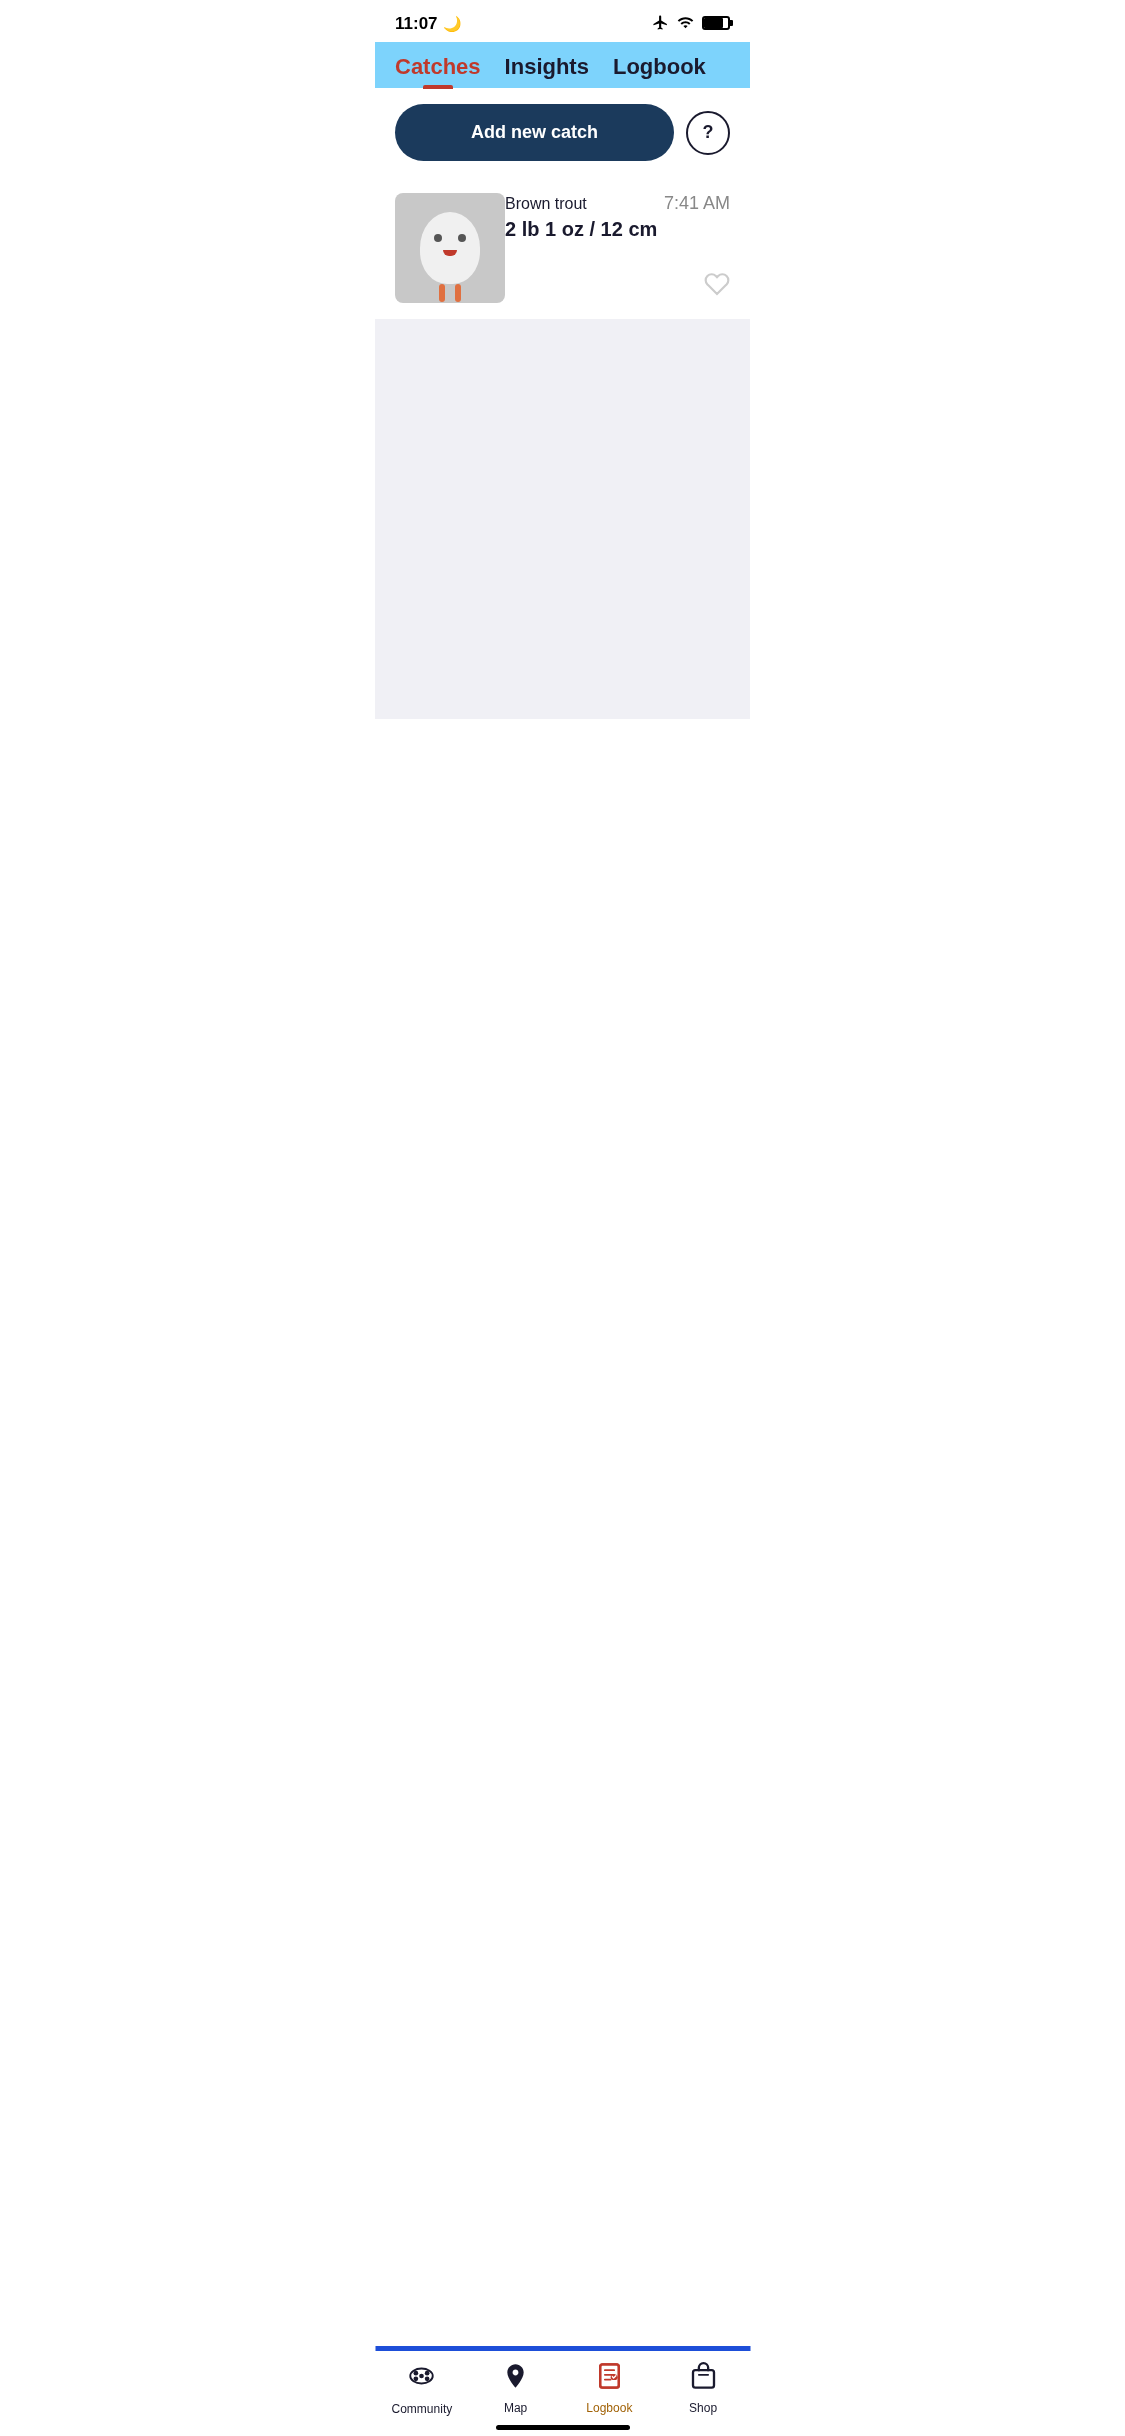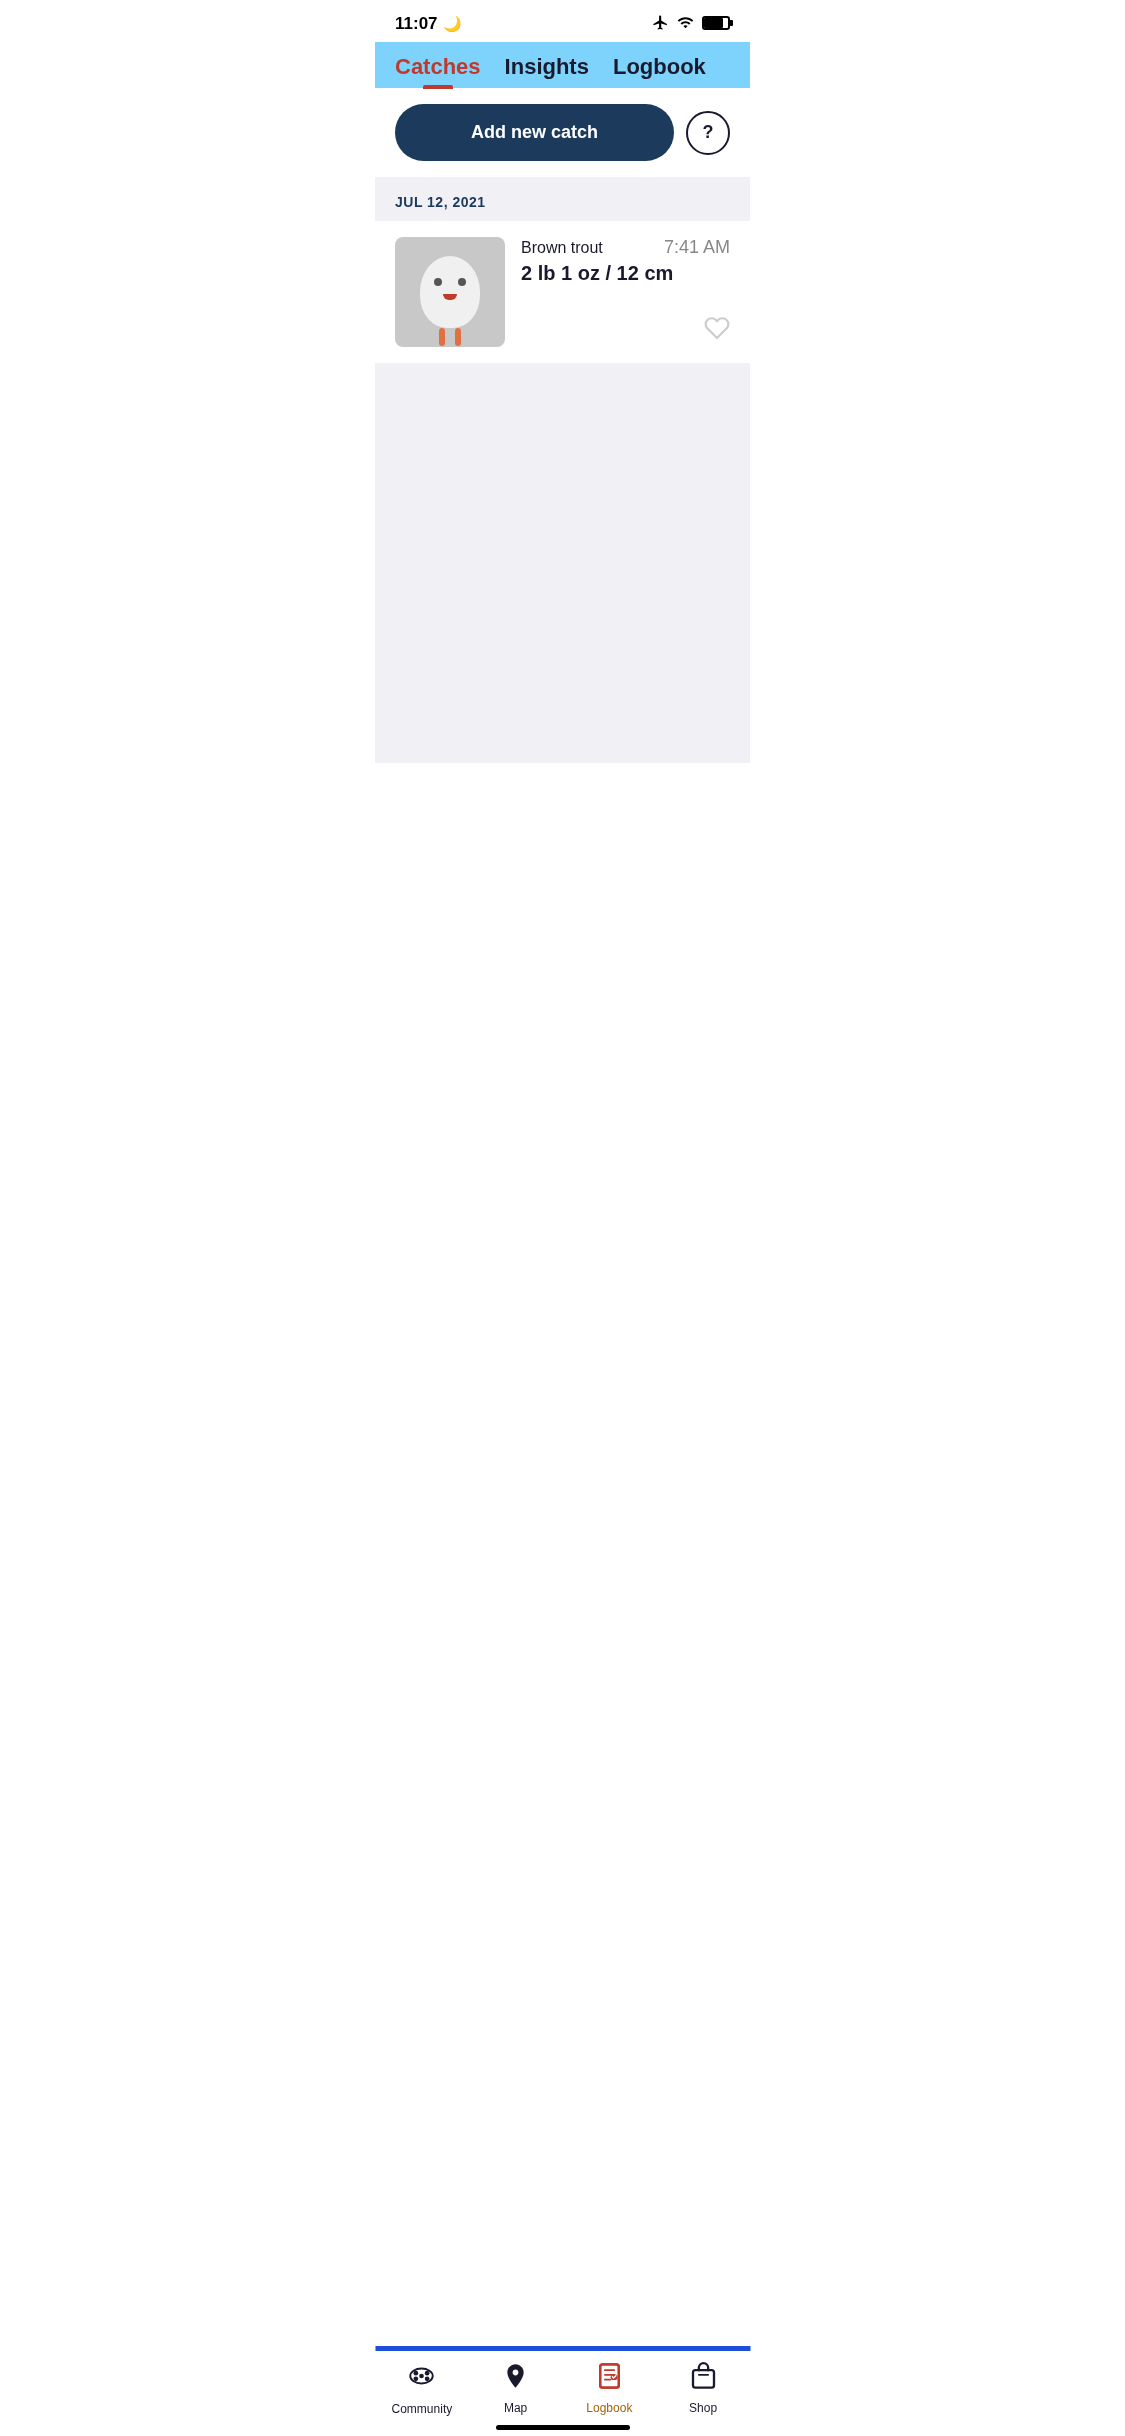--- a/index.html
+++ b/index.html
@@ -174,21 +174,20 @@
       letter-spacing: 0.5px;
     }
 
     
     .catch-card {
       background: #ffffff;
       margin: 0;
       padding: 16px 20px;
       display: flex;
       align-items: flex-start;
-      gap: 16px;
       position: relative;
     }
 
     .catch-thumbnail {
       width: 110px;
       height: 110px;
       border-radius: 8px;
       background: #d0d0d0;
       overflow: hidden;
       flex-shrink: 0;
@@ -388,23 +387,20 @@
 
 <div class="content-area">
 
   <div class="add-catch-section">
     <button class="add-catch-btn">Add new catch</button>
     <button class="help-btn">
       <span>?</span>
     </button>
   </div>
 
-  <div class="date-section">
-    <span class="date-label">JUL 12, 2021</span>
-  </div>
 
   <div class="catch-card">
     <div class="catch-thumbnail">
       <div class="egg-character">
         <div class="egg-body">
           <div class="egg-eye-left"></div>
           <div class="egg-eye-right"></div>
           <div class="egg-mouth"></div>
           <div class="egg-legs">
             <div class="egg-leg"></div>

